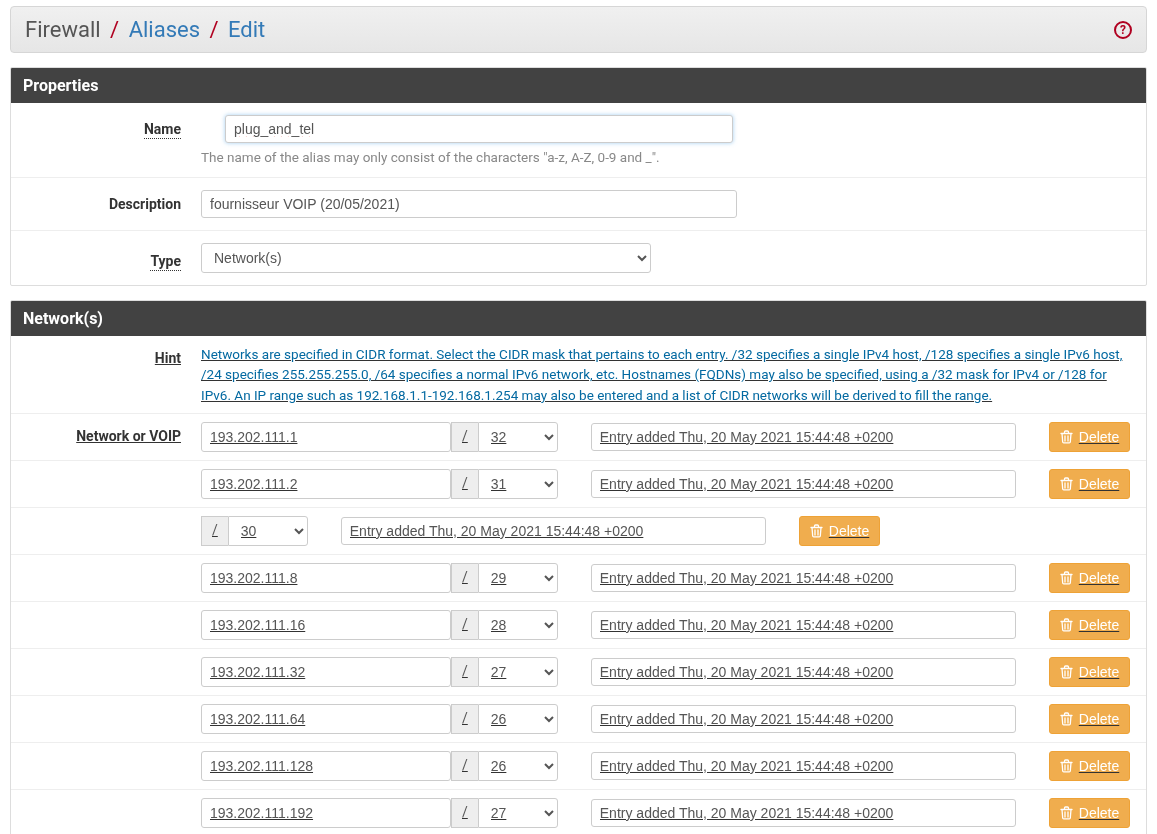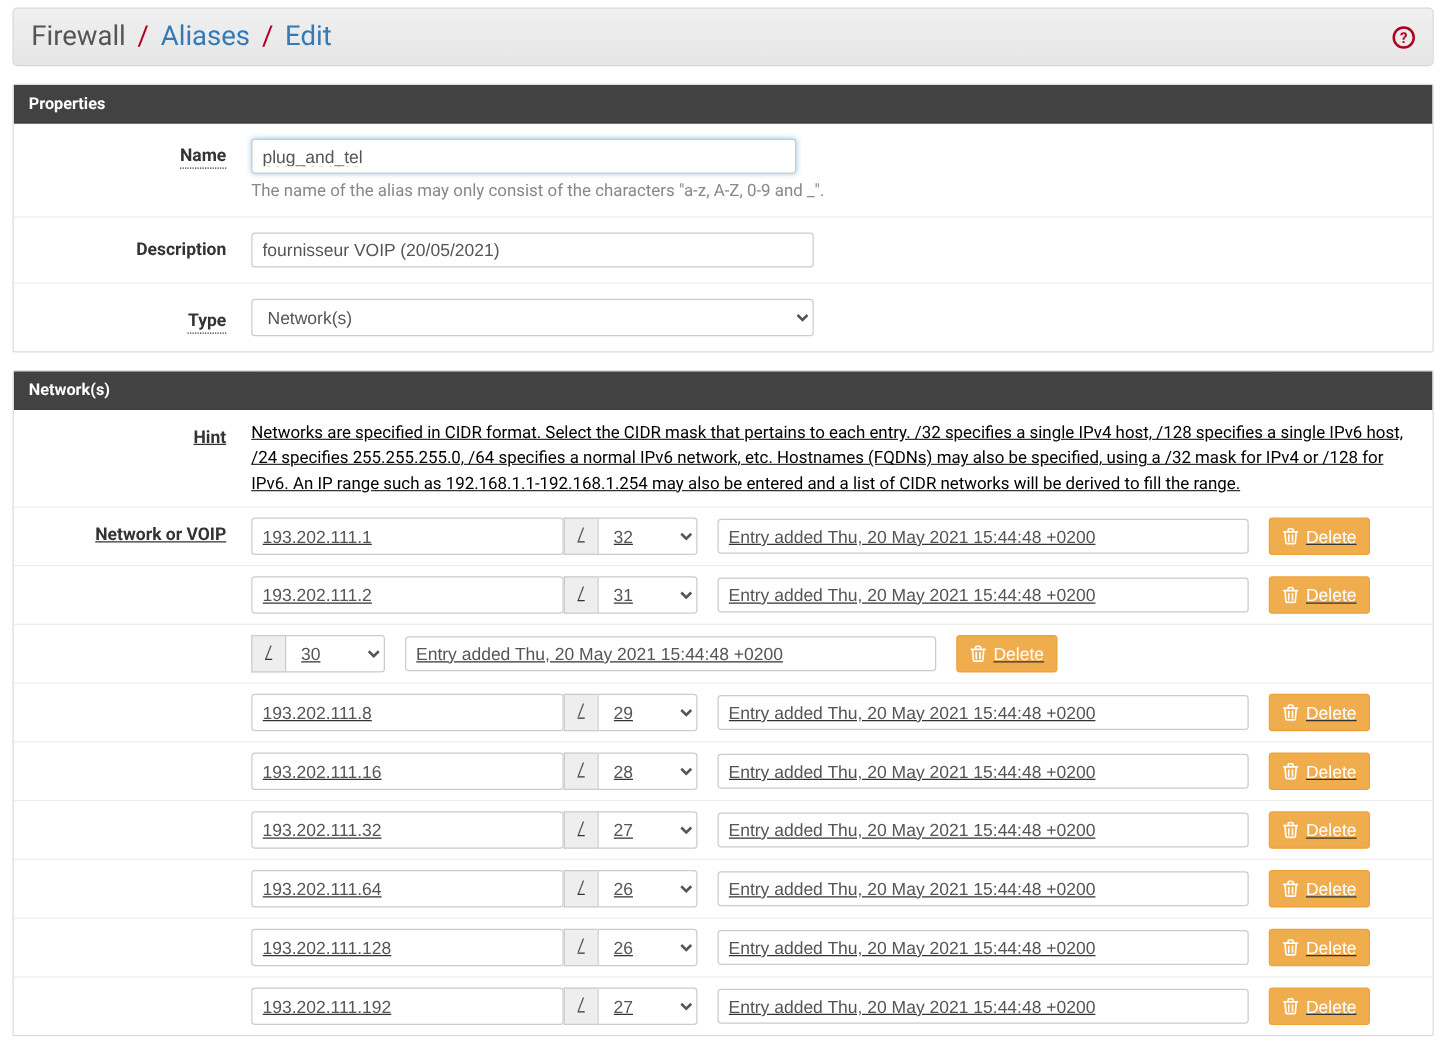--- a/index.html
+++ b/index.html
@@ -38,21 +38,21 @@
     border-radius: 2px;
     margin-bottom: 14px;
     background:#fff;
     overflow: hidden;
   }
   .panel-heading {
     background: #424242;
     color: #fff;
     padding: 8px 12px;
     font-weight: bold;
-    font-size: 13px;
+    font-size: 16px;
   }
   .form-row {
     display: flex;
     padding: 12px 10px;
     border-bottom: 1px solid #eee;
   }
   .panel .form-row:last-child { border-bottom: none; align-items: center; }
   .label-col {
     width: 180px;
     text-align: right;
@@ -63,30 +63,30 @@
   .label-col.underlined span { border-bottom: 1px dotted #333; padding-bottom:1px; }
   .field-col { flex: 1; }
   input[type="text"], select {
     border: 1px solid #ccc;
     border-radius: 3px;
     padding: 5px 8px;
     font-size: 14px;
     color: #555;
     background:#fff;
   }
-  .name-input { width: 436px; border-color:#66afe9; box-shadow:0 0 4px rgba(102,175,233,.6);}
-  .desc-input { width: 450px; }
+  .name-input { width: 508px; border-color:#66afe9; box-shadow:0 0 4px rgba(102,175,233,.6);margin-left:24px;}
+  .desc-input { width: 536px; }
   .type-select { width: 450px; }
   .help-text {
     margin-top: 6px;
     color: #888;
     font-size: 13.5px;
   }
-  .hint-text { color:#000000; line-height:1.5; font-size: 13.5px; max-width: 935px;}
-  .entry-row { display:flex; align-items:center; gap:16px;}
+  .hint-text { color:#0369a1; line-height:1.5; font-size: 13.5px; max-width: 935px;}
+  .entry-row { display:flex; align-items:center; gap:33px;}
   .entry-block { display: flex; align-items: stretch; }
   .ip-input { width: 250px; border-radius: 3px 0 0 3px; border-right:none;}
   .slash-box {
     border: 1px solid #ccc; border-left: 1px solid #ccc; border-right:none;
     background:#eee; padding: 5px 10px; color:#555;
   }
   .cidr-select { width: 80px; border-radius: 0 3px 3px 0;}
   .desc-entry-input { width: 425px; }
   .delete-btn {
     background: #f0ad4e;

